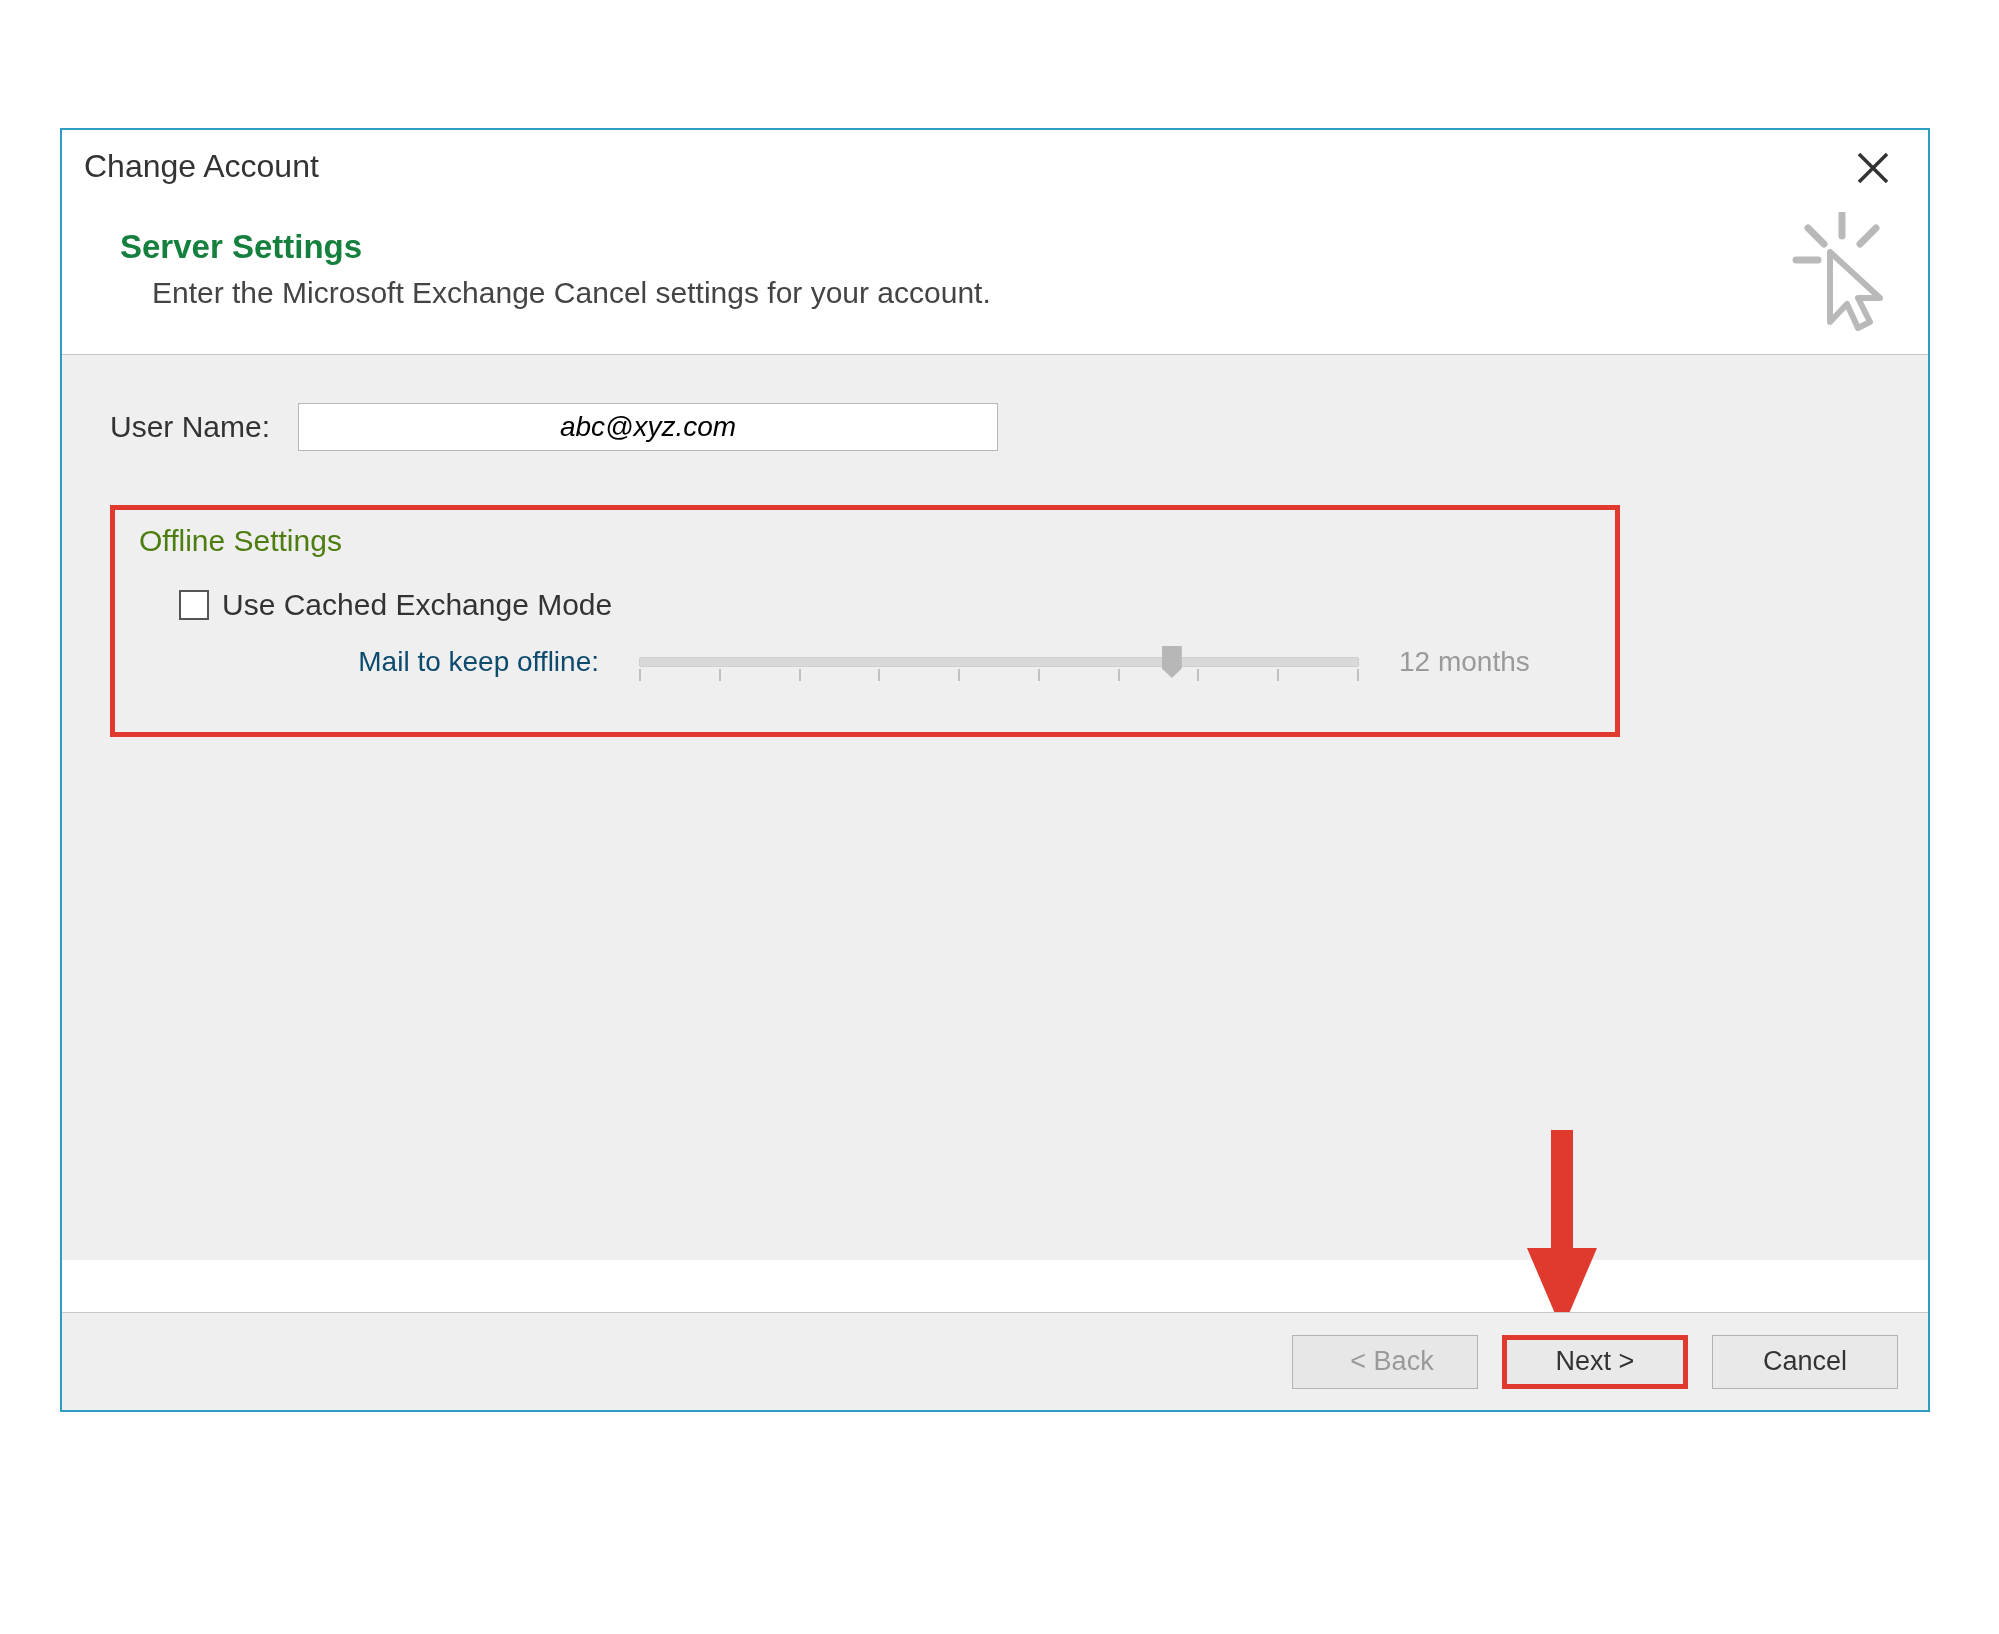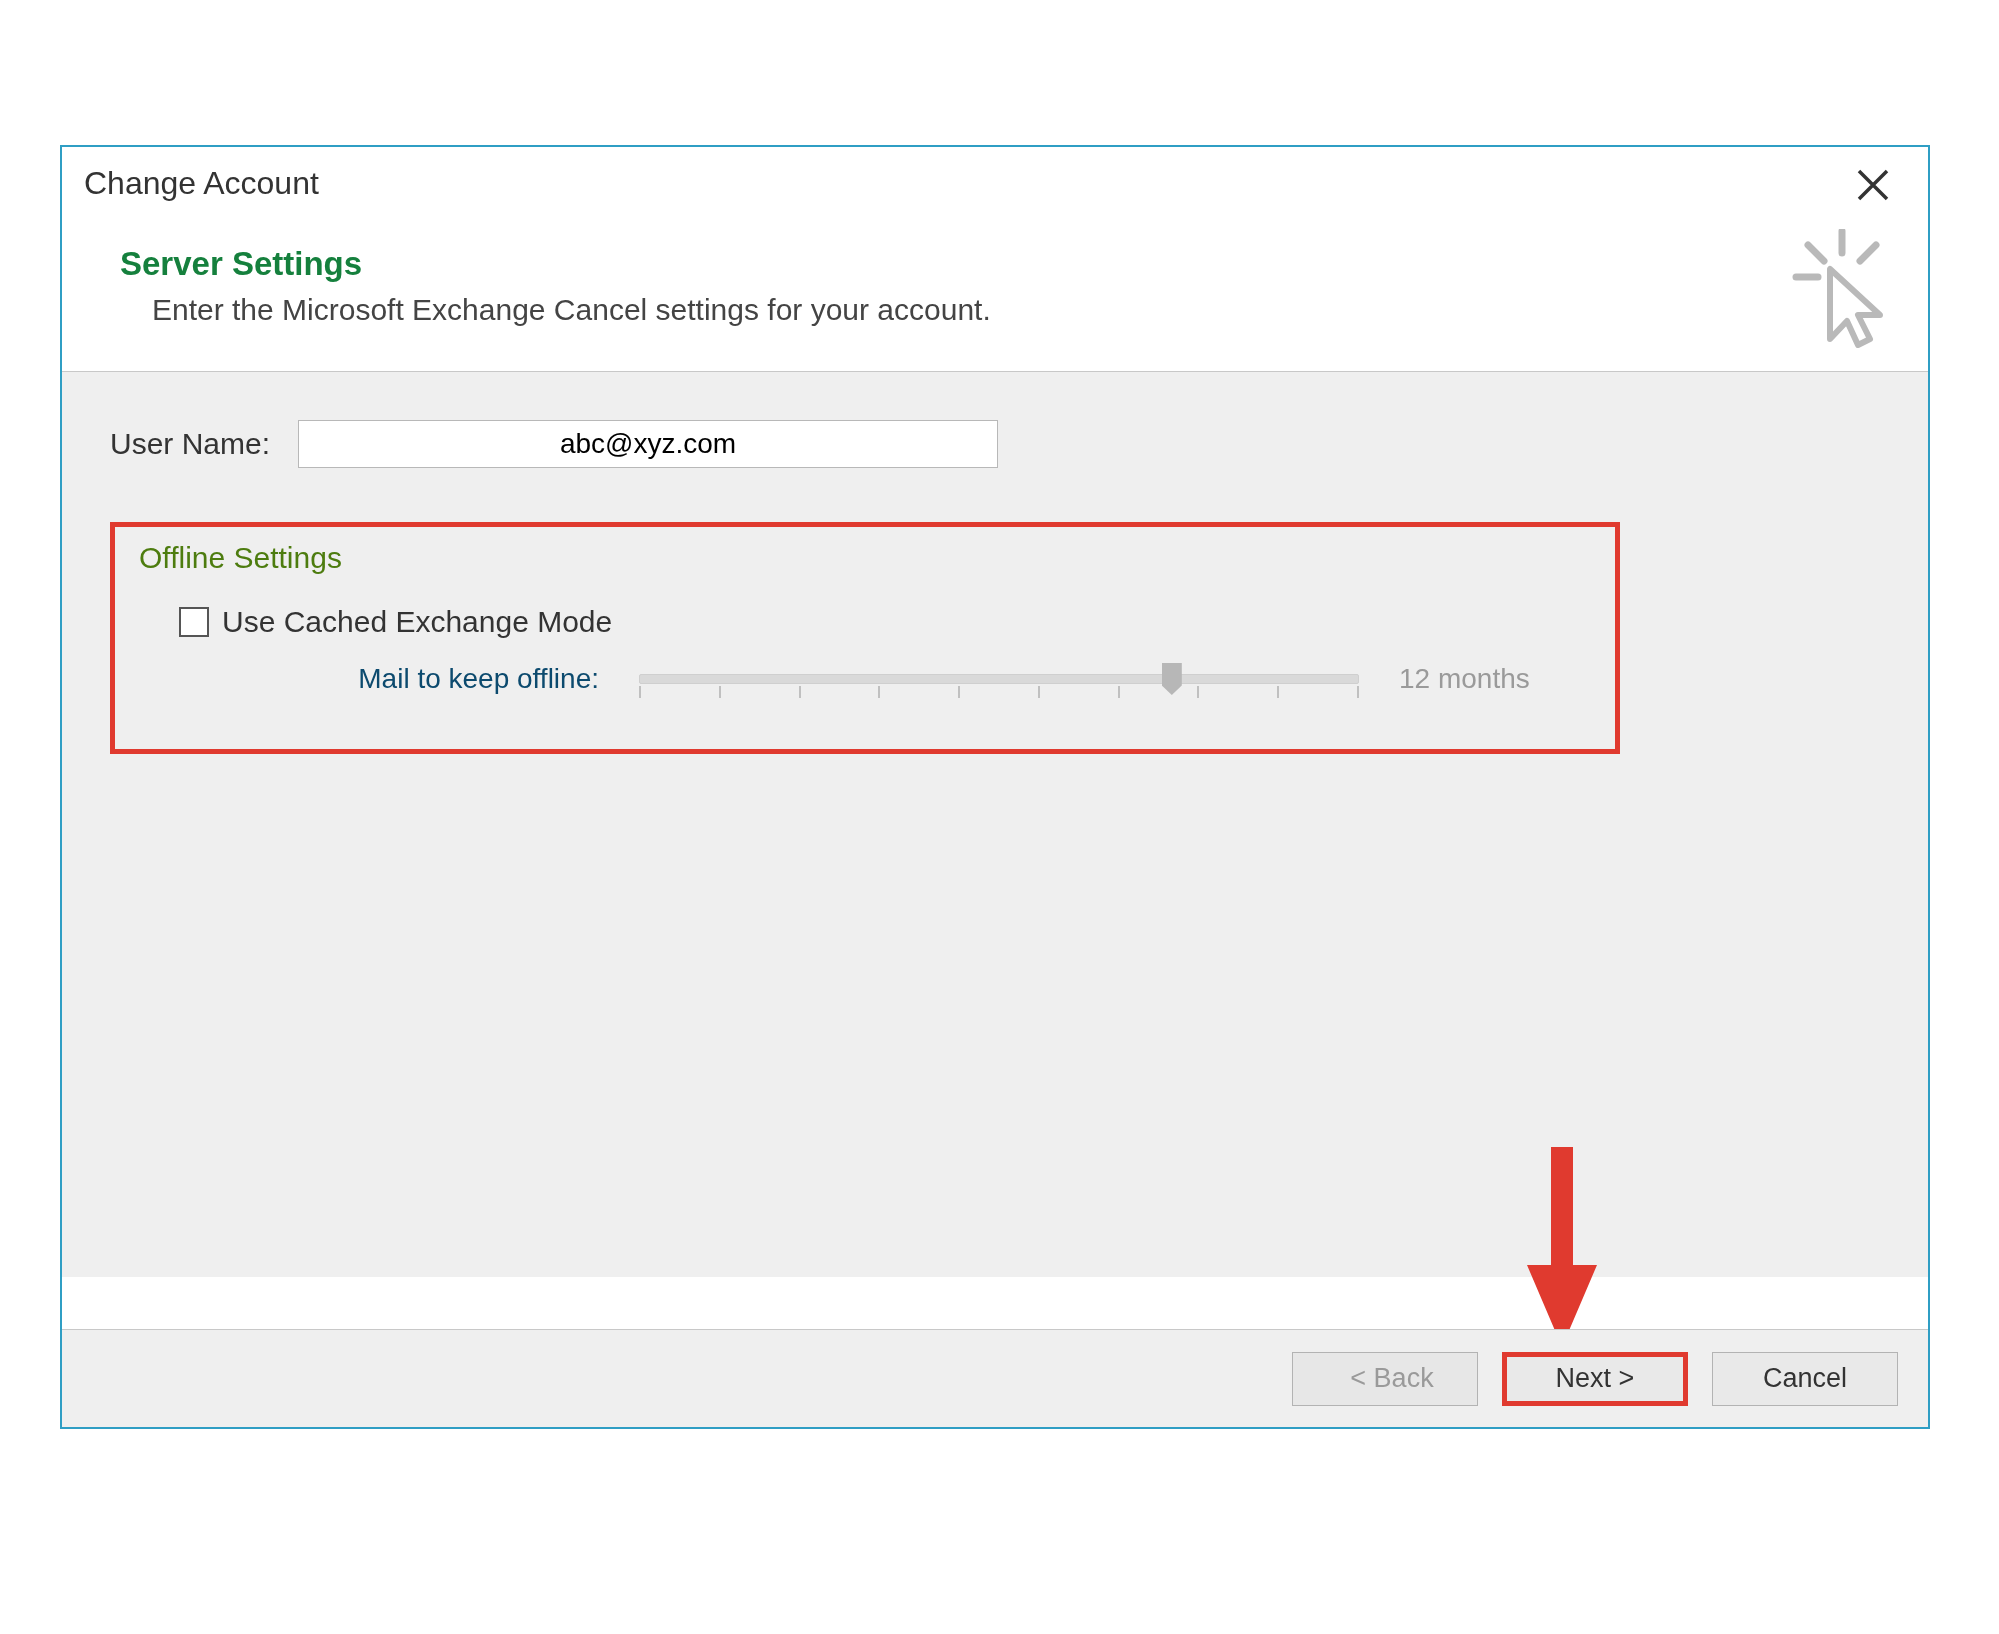--- a/index.html
+++ b/index.html
@@ -9,21 +9,21 @@
     height: 1634px;
     background: #ffffff;
     font-family: "Segoe UI", Tahoma, sans-serif;
     color: #222;
   }
 
   
   .dialog {
     position: absolute;
     left: 60px;
-    top: 145px;
+    top: 128px;
     width: 1870px;
     height: 1284px;
     border: 2px solid #2f9ec4;
     background: #ffffff;
     box-sizing: border-box;
   }
 
   
   .titlebar {
     position: relative;
@@ -92,20 +92,21 @@
   }
   .row-user input {
     width: 700px;
     height: 48px;
     font-size: 28px;
     padding: 0 14px;
     border: 1px solid #b8b8b8;
     background: #fff;
     box-sizing: border-box;
     text-align: center;
+    font-style: italic;
   }
 
   
   .offline-group {
     position: absolute;
     top: 150px;
     left: 48px;
     width: 1510px;
     height: 232px;
     border: 5px solid #e03a2f;

